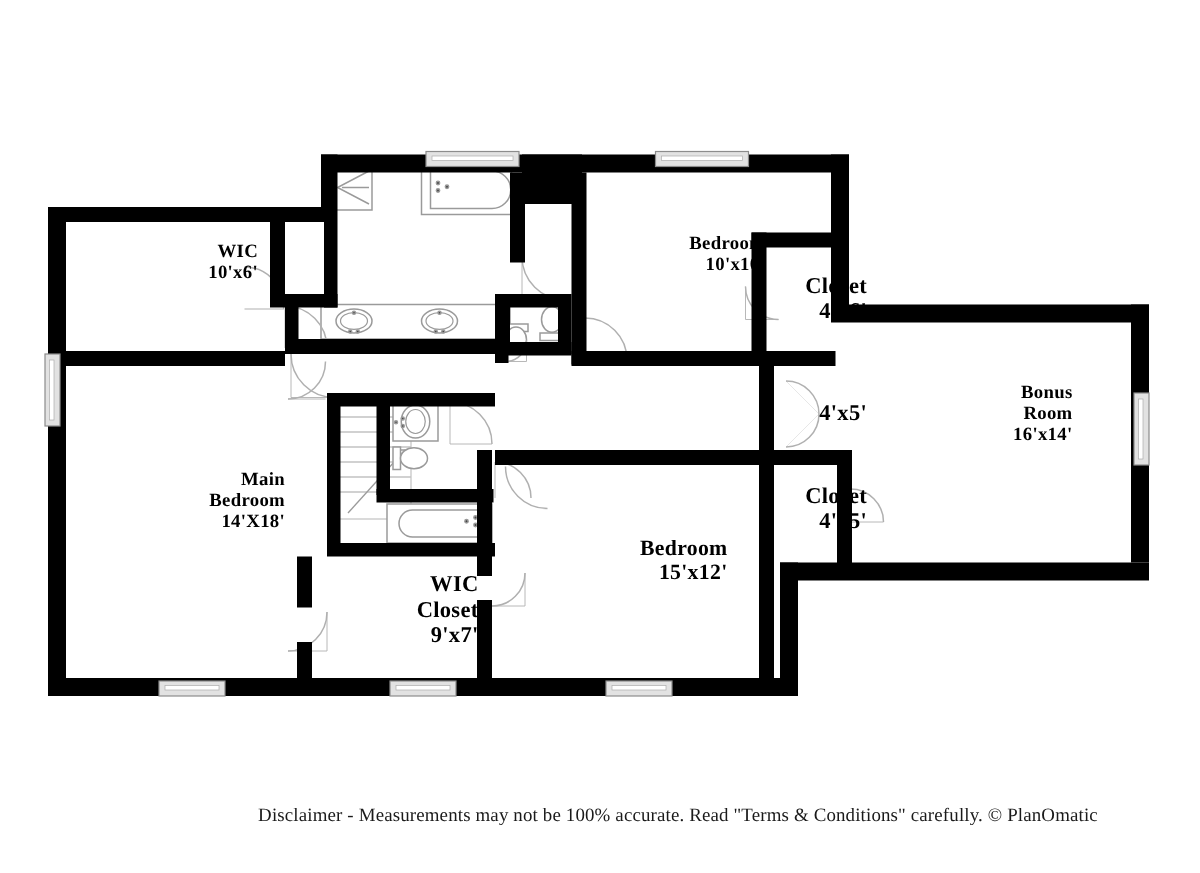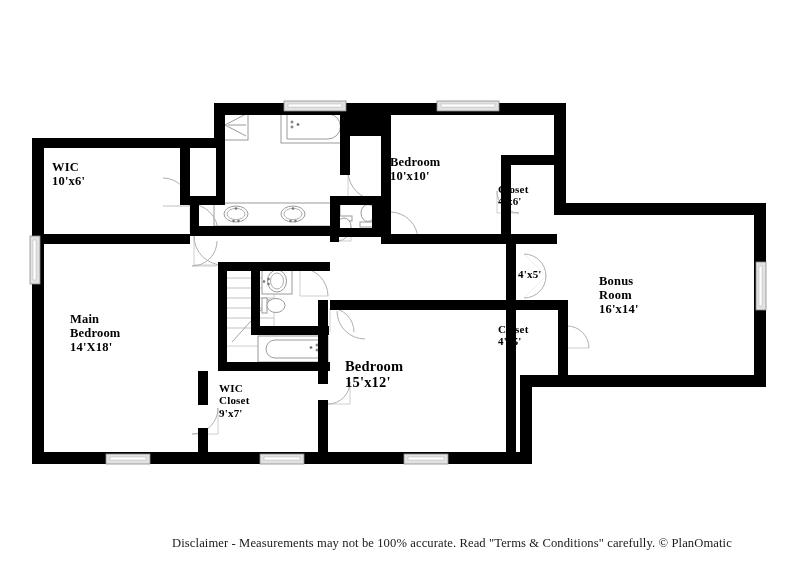--- a/index.html
+++ b/index.html
@@ -23,32 +23,32 @@
   #floorplan-svg {
     position: absolute;
     left: 0;
     top: 0;
     width: 800px;
     height: 582px;
     display: block;
   }
   .room-label {
     position: absolute;
-    text-align: left;
+    text-align: right;
     font-family: "Liberation Serif", serif;
     font-weight: bold;
     color: #000000;
     line-height: 1.12;
     white-space: pre-line;
     letter-spacing: 0.2px;
     pointer-events: none;
   }
   .rl-lg { font-size: 14.5px; }
   .rl-md { font-size: 12.5px; }
-  .rl-sm { font-size: 11px; }
+  .rl-sm { font-size: 15px; }
 
   #disclaimer {
     position: absolute;
     left: 4px;
     top: 536px;
     width: 800px;
     text-align: center;
     font-family: "Liberation Serif", serif;
     font-size: 12.6px;
     color: #1a1a1a;
@@ -348,19 +348,19 @@
 10'x10'</div>
 
   <div class="room-label rl-sm" style="left:498px; top:183px; width:80px;">Closet
 4'x6'</div>
 
   <div class="room-label rl-sm" style="left:518px; top:268px; width:60px;">4'x5'</div>
 
   <div class="room-label rl-sm" style="left:498px; top:323px; width:80px;">Closet
 4'x5'</div>
 
-  <div class="room-label rl-md" style="left:599px; top:254px; width:100px;margin-top:20px;">Bonus
+  <div class="room-label rl-md" style="left:615px; top:254px; width:100px;">Bonus
 Room
 16'x14'</div>
 
   <div id="disclaimer">Disclaimer - Measurements may not be 100% accurate. Read "Terms &amp; Conditions" carefully. © PlanOmatic</div>
 
 </div>
 
 </body></html>

